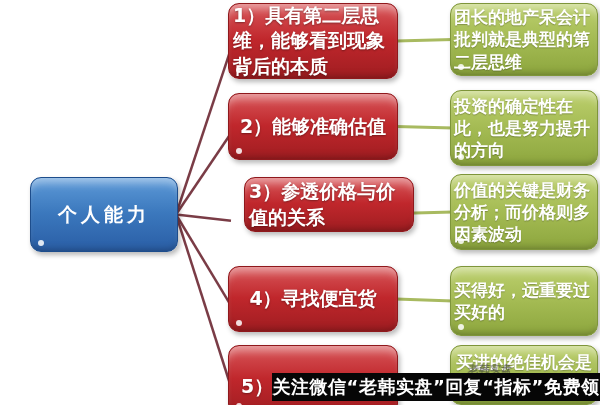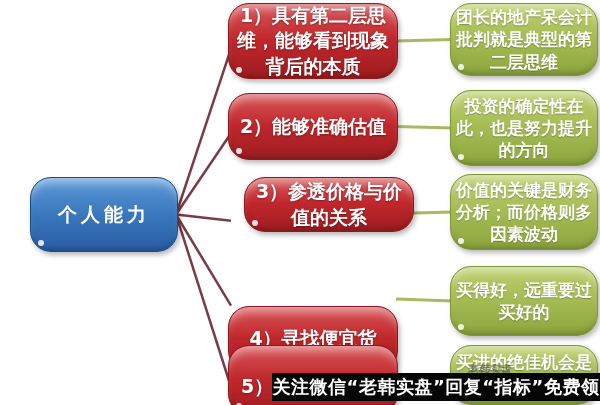--- a/index.html
+++ b/index.html
@@ -2,22 +2,22 @@
 <html><head>
 <meta charset="utf-8">
 <style>
   html,body{margin:0;padding:0;background:#ffffff;}
   #canvas{
     position:relative;width:600px;height:405px;overflow:hidden;
     background:#ffffff;font-family:"DejaVu Sans","Liberation Sans",sans-serif;
   }
   #connectors{position:absolute;left:0;top:0;width:600px;height:405px;z-index:1;}
   .node{
-    position:absolute;z-index:2;border-radius:21px;box-sizing:border-box;
-    display:flex;align-items:center;justify-content:center;text-align:center;
+    position:absolute;z-index:2;border-radius:11px;box-sizing:border-box;
+    display:flex;align-items:center;justify-content:center;text-align:left;
     color:#ffffff;font-weight:bold;
     box-shadow:2px 3px 5px rgba(0,0,0,.28), inset 0 10px 9px -5px rgba(255,255,255,.45), inset 0 -6px 8px -6px rgba(0,0,0,.35);
   }
   .node::after{ 
     content:"";position:absolute;left:7px;bottom:5px;width:6px;height:6px;
     border-radius:50%;background:rgba(255,255,255,.85);
   }
   .blue{
     background:linear-gradient(180deg,#5d9ad8 0%,#3b78bd 48%,#2a5ea6 100%);
     border:1px solid #1d4d8c;font-size:19px;letter-spacing:4px;
@@ -30,21 +30,21 @@
   .green{
     background:linear-gradient(180deg,#bdd06e 0%,#a3ba52 52%,#8da63e 100%);
     border:1px solid #7e953a;font-size:17px;line-height:1.3;
     text-shadow:0 1px 1px rgba(0,0,0,.25);padding:8px 3px;
   }
   
   .center-node{left:30px;top:177px;width:148px;height:75px;}
   .b1{left:228px;top:3px;width:170px;height:76px;}
   .b2{left:228px;top:93px;width:170px;height:67px;}
   .b3{left:244px;top:177px;width:170px;height:55px;}
-  .b4{left:228px;top:266px;width:170px;height:66px;margin-top:40px;}
+  .b4{left:228px;top:266px;width:170px;height:66px;}
   .b5{left:228px;top:345px;width:170px;height:70px;align-items:flex-start;justify-content:flex-start;padding:28px 0 0 12px;}
   .n1{left:450px;top:3px;width:148px;height:73px;}
   .n2{left:450px;top:90px;width:148px;height:76px;}
   .n3{left:450px;top:174px;width:148px;height:76px;}
   .n4{left:450px;top:266px;width:148px;height:70px;}
   .n5{left:450px;top:345px;width:148px;height:60px;align-items:flex-start;padding-top:5px;}
   .watermark{
     position:absolute;left:468px;top:362px;z-index:3;
     color:rgba(55,55,55,.6);font-size:11px;filter:blur(.6px);
     transform:skewX(-6deg);font-weight:bold;

